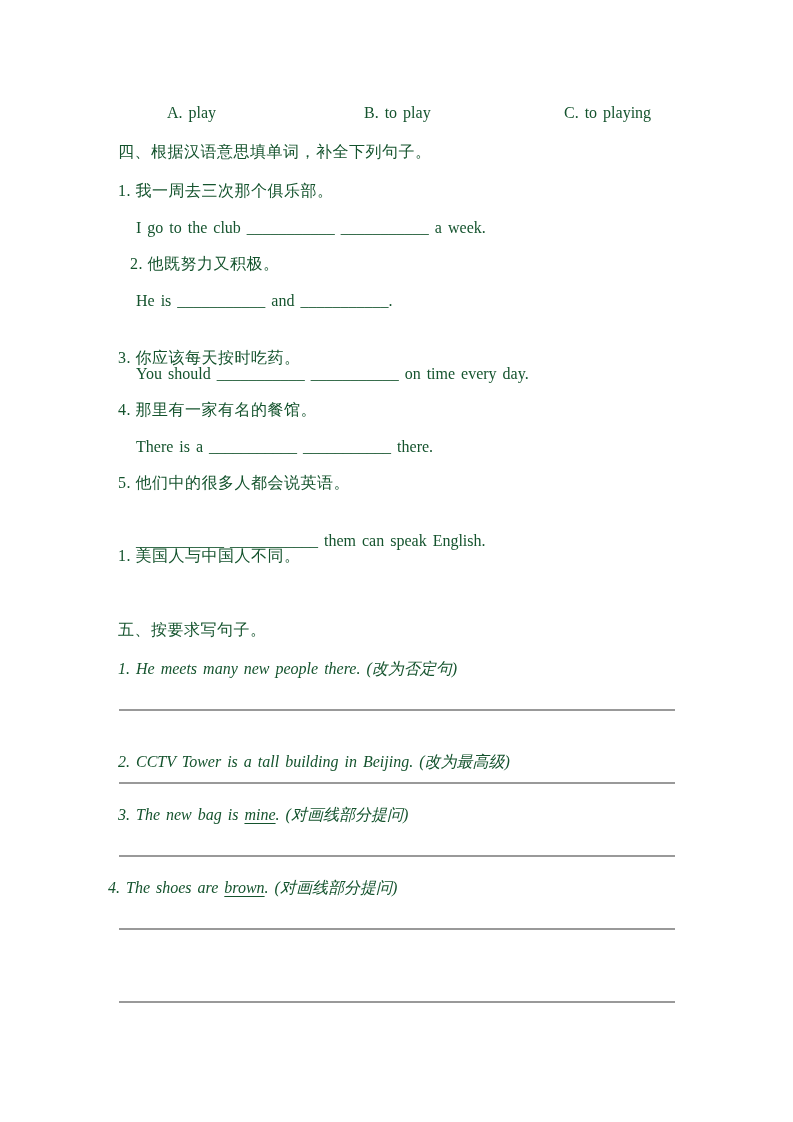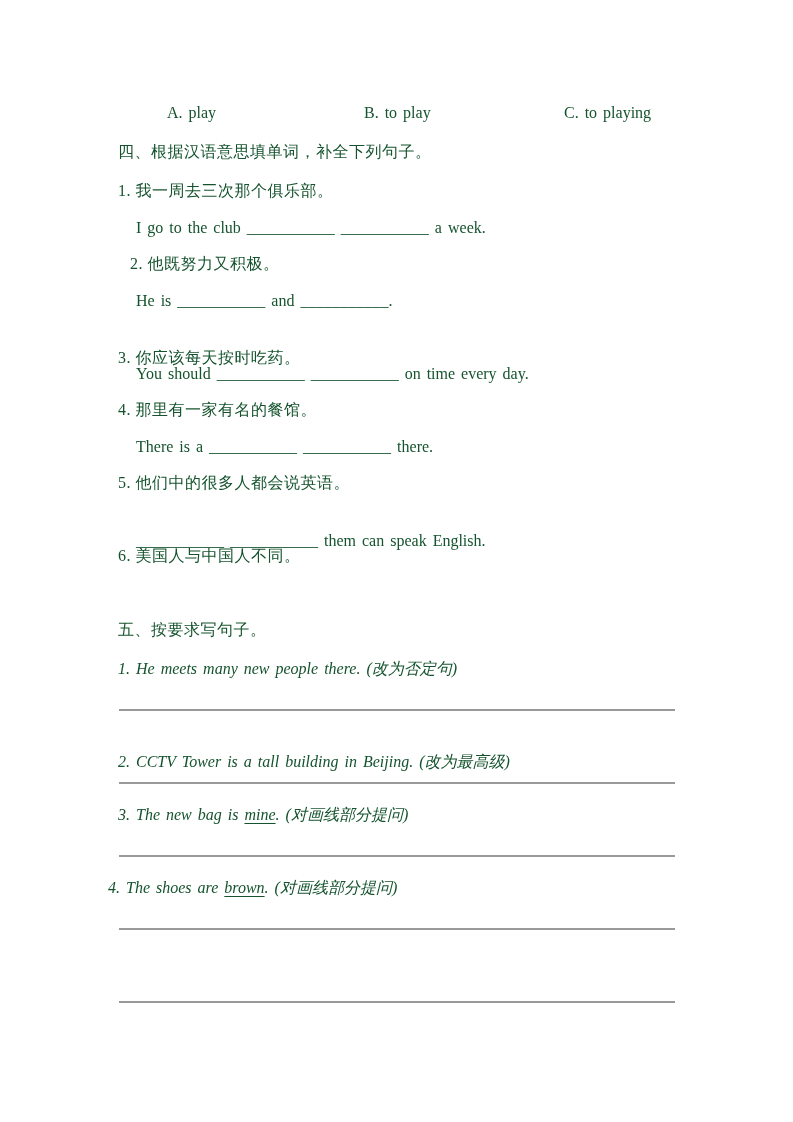--- a/index.html
+++ b/index.html
@@ -65,21 +65,21 @@
 
   <div class="abs cn" style="left:118px; top:316px;margin-top:32px;">3. 你应该每天按时吃药。</div>
   <div class="abs en" style="left:136px; top:364px;">You should ___________ ___________ on time every day.</div>
 
   <div class="abs cn" style="left:118px; top:400px;">4. 那里有一家有名的餐馆。</div>
   <div class="abs en" style="left:136px; top:437px;">There is a ___________ ___________ there.</div>
 
   <div class="abs cn" style="left:118px; top:473px;text-align:center;">5. 他们中的很多人都会说英语。</div>
   <div class="abs en" style="left:136px; top:531px;">___________ ___________ them can speak English.</div>
 
-  <div class="abs cn" style="left:118px; top:546px;">6. 美国人与中国人不同。</div>
+  <div class="abs cn" style="left:118px; top:546px;">1. 美国人与中国人不同。</div>
 
   <div class="abs heading" style="left:118px; top:620px;">五、按要求写句子。</div>
 
   <div class="abs q" style="left:118px; top:659px;"><span>1. He meets many new people there. (改为否定句)</span><u></u><span></span></div>
   <div class="answer-line" style="top:709px;"></div>
 
   <div class="abs q" style="left:118px; top:732px;margin-top:20px;"><span>2. CCTV Tower is a tall building in Beijing. (改为最高级)</span><u></u><span></span></div>
   <div class="answer-line" style="top:782px;"></div>
 
   <div class="abs q" style="left:118px; top:805px;text-align:right;"><span>3. The new bag is </span><u>mine</u><span>. (对画线部分提问)</span></div>

